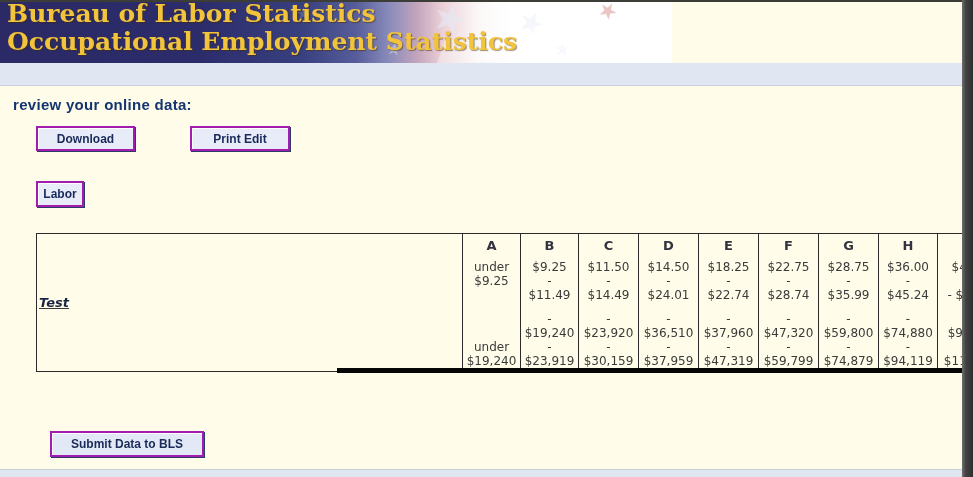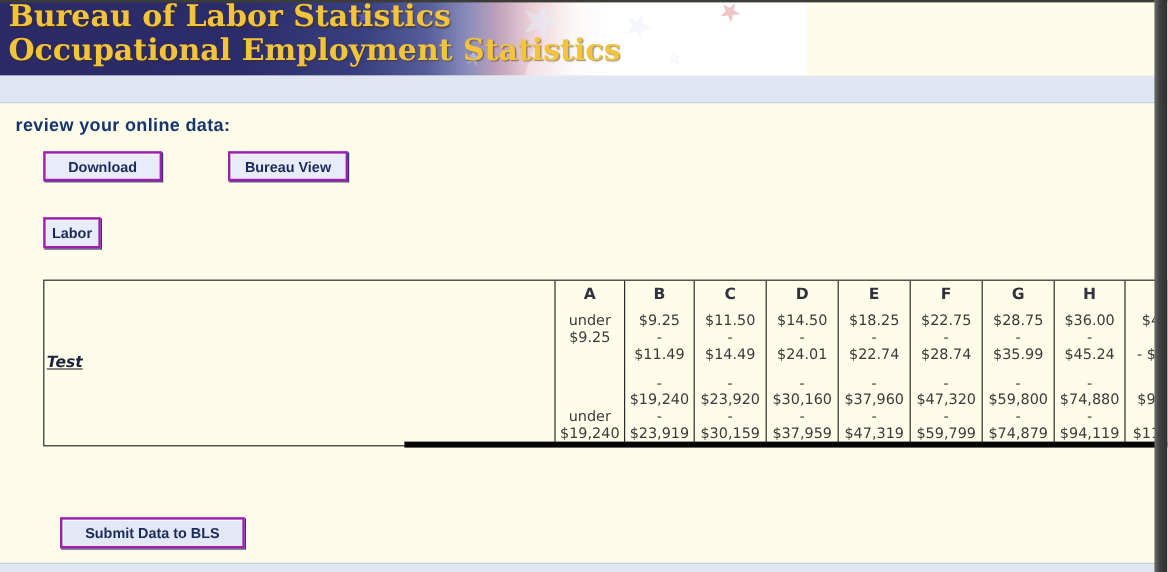--- a/index.html
+++ b/index.html
@@ -87,21 +87,21 @@
       <span class="t1">Bureau of Labor Statistics</span>
       <span class="t2">Occupational Employment Statistics</span>
     </div>
   </div>
 
   <div class="strip-top"></div>
 
   <div class="heading">review your online data:</div>
 
   <button class="btn btn-download">Download</button>
-  <button class="btn btn-print">Bureau View</button>
+  <button class="btn btn-print">Print Edit</button>
   <button class="btn btn-edit">Labor</button>
 
   <div class="wage-table">
     <div class="row-label-cell">
       <span class="row-label">Test</span>
     </div>
 
   <div class="wage-col" style="flex-basis: 58px;">
         <div class="col-letter">A</div>
         <div class="col-body">
@@ -150,21 +150,21 @@
       <div class="wage-col" style="flex-basis: 60px;">
         <div class="col-letter">D</div>
         <div class="col-body">
           <div>
             <div class="wage-line">$14.50</div>
             <div class="wage-line">-</div>
             <div class="wage-line">$24.01</div>
           </div>
           <div>
             <div class="wage-line">-</div>
-            <div class="wage-line">$30,160</div>
+            <div class="wage-line">$36,510</div>
             <div class="wage-line">-</div>
             <div class="wage-line">$37,959</div>
           </div>
         </div>
       </div>
       <div class="wage-col" style="flex-basis: 60px;">
         <div class="col-letter">E</div>
         <div class="col-body">
           <div>
             <div class="wage-line">$18.25</div>

